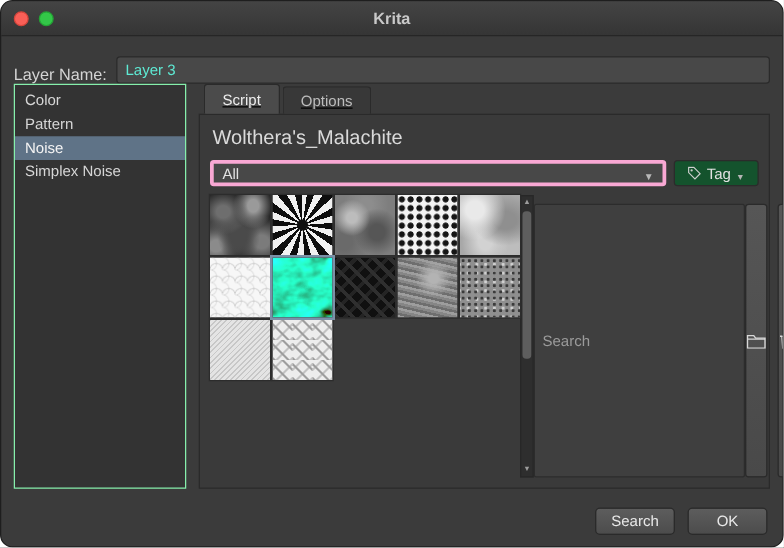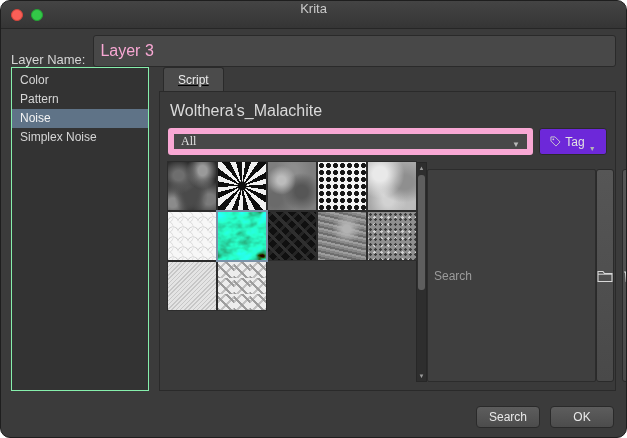--- a/index.html
+++ b/index.html
@@ -14,37 +14,38 @@
     border-radius: 10px;
     border: 1px solid #1e1e1e;
     overflow: hidden;
     display: flex; flex-direction: column;
   }
 
   
   .titlebar {
     flex: 0 0 28px;
     position: relative;
-    display: flex; justify-content: center;
+    display: flex; align-items: center; justify-content: center;
     background: linear-gradient(#444444, #353535);
     border-bottom: 1px solid #262626;
+    font-weight: bold;
   }
   .traffic { position: absolute; left: 10px; top: 0; height: 100%; display: flex; align-items: center; gap: 8px; }
   .light { width: 12px; height: 12px; border-radius: 50%; }
   .light.close { background: #f95f57; border: 1px solid #d6453c; }
   .light.zoom  { background: #33c748; border: 1px solid #24a335; }
   .title { font-size: 13px; color: #c9c9c9; }
 
   
   .layer-row { flex: 0 0 38px; display: flex; align-items: flex-end; gap: 8px; padding: 0 10px; }
   .layer-label { font-size: 13px; color: #d5d5d5; white-space: nowrap; }
   .text-input {
-    flex: 1; height: 32px;
+    flex: 1; height: 22px;
     background: #484848; border: 1px solid #2a2a2a; border-radius: 3px;
-    color: #f9a8d4; font-size: 16px; padding: 0 6px;
+    color: #5eead4; font-size: 12px; padding: 0 6px;
     font-family: inherit; outline: none;
   }
 
   
   .main { flex: 1; display: flex; gap: 10px; padding: 0 10px 6px 10px; min-height: 0; }
 
   .sidebar { flex: 0 0 138px; background: #333333; border: 1px solid #86efac; padding-top: 3px; }
   .side-item { height: 19px; line-height: 19px; padding-left: 8px; font-size: 12px; color: #d6d6d6; cursor: default; }
   .side-item.selected { background: #5f7387; color: #f4f4f4; }
 
@@ -60,27 +61,27 @@
 
   .groupbox {
     flex: 1; border: 1px solid #2a2a2a; background: #3a3a3a;
     padding: 8px; display: flex; flex-direction: column; min-height: 0;
   }
   .pattern-name { font-size: 16px; color: #dadada; margin: 2px 2px 8px 2px; }
 
   .filter-row { flex: 0 0 21px; display: flex; gap: 6px; }
   .combo {
     flex: 1; display: flex; align-items: flex-end;
-    background: #484848; border: 6px solid #f9a8d4; border-radius: 3px;
-    padding: 0 7px; font-size: 12px; color: #e2e2e2; font-family: Liberation Serif, serif;
+    background: #484848; border: 3px solid #f9a8d4; border-radius: 3px;
+    padding: 0 7px; font-size: 12px; color: #e2e2e2;
   }
   .combo-arrow { margin-left: auto; color: #b8b8b8; font-size: 8px; line-height: 1; }
   .tag-btn {
     flex: 0 0 68px; display: flex; align-items: center; justify-content: center; gap: 4px;
-    background: #6d28d9; border: 1px solid #2b2b2b; border-radius: 3px;
+    background: #14532d; border: 1px solid #2b2b2b; border-radius: 3px;
     font-size: 12px; color: #e2e2e2;
   }
   .tag-caret { font-size: 7px; color: #b5b5b5; align-self: flex-end; margin-bottom: 2px; line-height: 1; }
 
   .chooser { flex: 1; display: flex; gap: 5px; margin-top: 7px; min-height: 0; }
   .left-col { flex: 0 0 292px; display: flex; flex-direction: row; min-height: 0; }
   .grid-area { flex: 1; display: flex; min-height: 0; }
   .thumbs { flex: 1; display: grid; grid-template-columns: repeat(5, 48px); grid-auto-rows: 48px; gap: 2px; align-content: start; }
   .thumb { width: 48px; height: 48px; outline: 1px solid #2c2c2c; overflow: hidden; position: relative; }
   .thumb.selected { outline: 2px solid #7b91a8; z-index: 1; }
@@ -210,20 +211,21 @@
     <div class="sidebar">
       <div class="side-item">Color</div>
       <div class="side-item">Pattern</div>
       <div class="side-item selected">Noise</div>
       <div class="side-item">Simplex Noise</div>
     </div>
 
     <div class="right">
       <div class="tabs">
         <div class="tab active">Script</div>
+        <div class="tab">Options</div>
       </div>
 
       <div class="groupbox">
         <div class="pattern-name">Wolthera's_Malachite</div>
 
         <div class="filter-row">
           <div class="combo">
             <span>All</span>
             <span class="combo-arrow">▼</span>
           </div>

